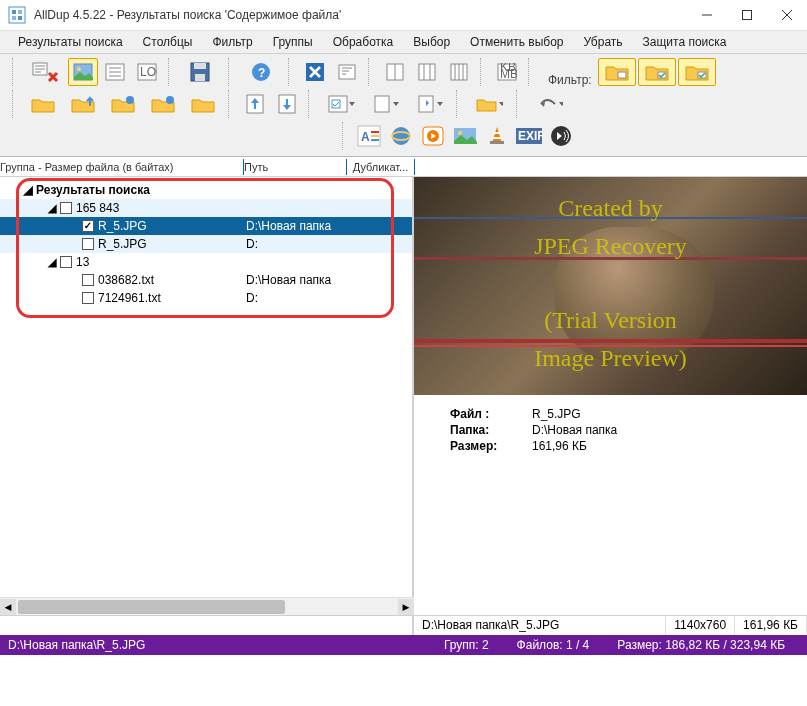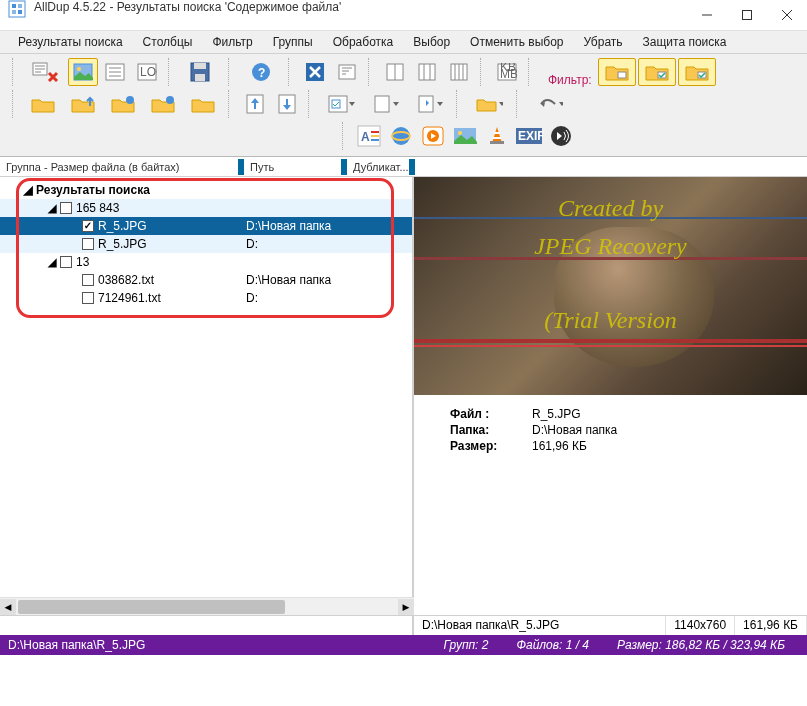--- a/index.html
+++ b/index.html
@@ -1,36 +1,36 @@
 <!DOCTYPE html>
 <html><head>
 <meta charset="utf-8">
 <style>
 * { margin: 0; padding: 0; box-sizing: border-box; font-family: "Segoe UI", Tahoma, sans-serif; font-size: 12px; }
 body { width: 807px; height: 706px; background: #fff; overflow: hidden; position: relative; }
 
-.titlebar { height: 30px; display: flex; align-items: flex-start; padding: 0 0 0 8px; background: #fff; }
+.titlebar { height: 30px; display: flex; align-items: center; padding: 0 0 0 8px; background: #fff; }
 .titlebar .icon-box { width: 18px; height: 18px; margin-right: 8px; }
 .titlebar .title { flex: 1; color: #333; }
 .winbtn { width: 40px; height: 30px; display: flex; align-items: center; justify-content: center; }
 
 .menubar { height: 24px; background: #f0f0f0; border-top: 1px solid #e0e0e0; border-bottom: 1px solid #d0d0d0; display: flex; align-items: center; padding: 0 10px; gap: 4px; }
 .menuitem { padding: 2px 8px; color: #222; cursor: default; }
 
 .toolbar-area { background: #f0f0f0; border-bottom: 1px solid #b8b8b8; padding: 2px 8px 4px 8px; }
 .tool-row { display: flex; align-items: center; gap: 2px; min-height: 32px; flex-wrap: wrap; }
 .sep { width: 6px; height: 28px; border-left: 1px dotted #aaa; margin: 0 4px; }
 .tbtn { width: 30px; height: 28px; display: flex; align-items: center; justify-content: center; border: 1px solid transparent; border-radius: 2px; cursor: pointer; position: relative; }
 .tbtn.wide { width: 42px; }
 .tbtn.folder { width: 38px; }
-.filter-label { margin: 16px 4px 0 8px; color: #be185d; }
+.filter-label { margin: 16px 4px 0 8px; color: #404040; }
 
 .columns-header { height: 20px; background: #fff; border-bottom: 1px solid #d0d0d0; display: flex; align-items: center; }
-.col { border-right: 6px solid #0369a1; padding: 2px 6px; color: #333; font-size: 11px; white-space: nowrap; overflow: hidden; }
-.col1 { width: 244px; } .col2 { width: 103px; } .col3 { width: 68px; }
+.col { border-right: 1px solid #0369a1; padding: 2px 0; color: #333; font-size: 11px; white-space: nowrap; overflow: hidden; }
+.col1 { width: 244px; } .col2 { width: 103px; } .col3 { width: 68px; text-align: center; }
 
 .main-split { display: flex; height: 438px; }
 .left-pane { width: 414px; border-right: 2px solid #d0d0d0; display: flex; flex-direction: column; position: relative; }
 .right-pane { flex: 1; display: flex; flex-direction: column; }
 
 .tree { flex: 1; overflow: auto; padding-top: 4px; position: relative; }
 .tree-row { height: 18px; display: flex; align-items: center; position: relative; }
 .tree-row.root { font-weight: bold; padding-left: 22px; }
 .tree-row.group { padding-left: 46px; }
 .tree-row.file { padding-left: 82px; }
@@ -42,36 +42,36 @@
 .cb.checked::after { content: "✓"; font-weight: bold; color: #000; }
 
 .highlight-box { position: absolute; left: 16px; top: 1px; width: 378px; height: 140px; border: 3px solid #e63232; border-radius: 14px; pointer-events: none; z-index: 5; }
 
 .hscroll-area { height: 18px; background: #f0f0f0; display: flex; align-items: center; border-top: 1px solid #e0e0e0; }
 .hscroll-area.left { width: 414px; }
 .scroll-btn { width: 16px; height: 16px; background: #e0e0e0; display: flex; align-items: center; justify-content: center; font-size: 9px; }
 .scroll-track { flex: 1; height: 16px; background: #f0f0f0; position: relative; }
 .scroll-thumb { position: absolute; height: 14px; top: 1px; background: #c0c0c0; border-radius: 2px; }
 
-.preview { width: 100%; height: 218px; background: #404040; position: relative; overflow: hidden; font-style: italic; }
+.preview { width: 100%; height: 218px; background: #404040; position: relative; overflow: hidden; }
 .preview-inner { position: absolute; inset: 0; background: linear-gradient(135deg, #3a3025 0%, #6b5a45 30%, #8a7355 50%, #5a4838 70%, #2a2218 100%); }
 .cat-shape { position: absolute; left: 140px; top: 50px; width: 160px; height: 140px; background: radial-gradient(ellipse at 40% 30%, #b89878 0%, #7a6548 50%, #4a3a28 100%); border-radius: 40% 45% 50% 50%; }
 .wm-line { position: absolute; width: 100%; left: 0; text-align: center; color: #d4c800; font-size: 24px; font-family: serif; opacity: 0.85; }
 .glitch { position: absolute; left: 0; width: 100%; height: 2px; }
 
 .details { padding: 12px 16px; }
 .drow { display: flex; margin-bottom: 2px; margin-left: 20px; }
 .dlabel { width: 82px; font-weight: bold; }
 
 .bottom-status-row { display: flex; height: 20px; border-top: 1px solid #d0d0d0; }
 .status-left-path { width: 414px; border-right: 2px solid #d0d0d0; }
 .status-cell { padding: 2px 8px; border-right: 1px solid #e0e0e0; }
 
 .purple-bar { height: 20px; background: #6a1b9a; color: #fff; display: flex; align-items: center; padding: 0 8px; }
-.purple-bar .seg { padding: 0 14px; font-style: italic; }
+.purple-bar .seg { padding: 0 14px; }
 .purple-bar .path { flex: 1; }
 
 svg { display: block; }
 </style>
 </head>
 <body>
 
 <div class="titlebar">
   <span class="icon-box">
     <svg viewBox="0 0 18 18">
@@ -418,20 +418,21 @@
     <div class="preview">
       <div class="preview-inner"></div>
       <div class="cat-shape"></div>
       <div class="glitch" style="top:40px;background:#3a5a8a"></div>
       <div class="glitch" style="top:80px;background:#8a3a3a;height:3px"></div>
       <div class="glitch" style="top:162px;background:#a83030;height:4px"></div>
       <div class="glitch" style="top:168px;background:#d04040;height:2px"></div>
       <div class="wm-line" style="top:18px">Created by</div>
       <div class="wm-line" style="top:56px">JPEG Recovery</div>
       <div class="wm-line" style="top:130px">(Trial Version</div>
+      <div class="wm-line" style="top:168px">Image Preview)</div>
     </div>
     <div class="details">
       <div class="drow">
           <span class="dlabel">Файл :</span>
           <span>R_5.JPG</span>
         </div>
       <div class="drow">
           <span class="dlabel">Папка:</span>
           <span>D:\Новая папка</span>
         </div>

